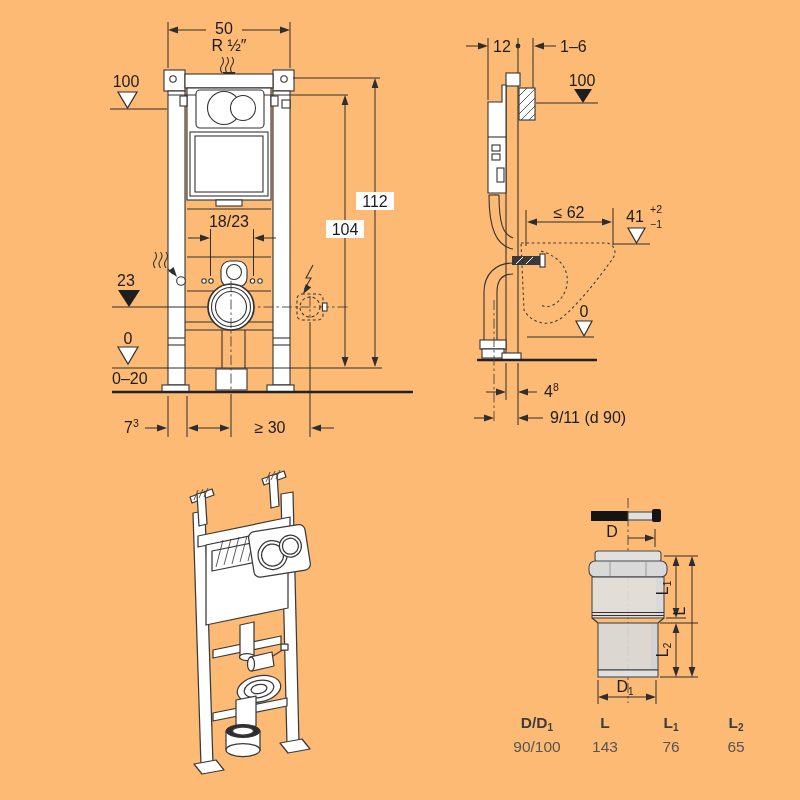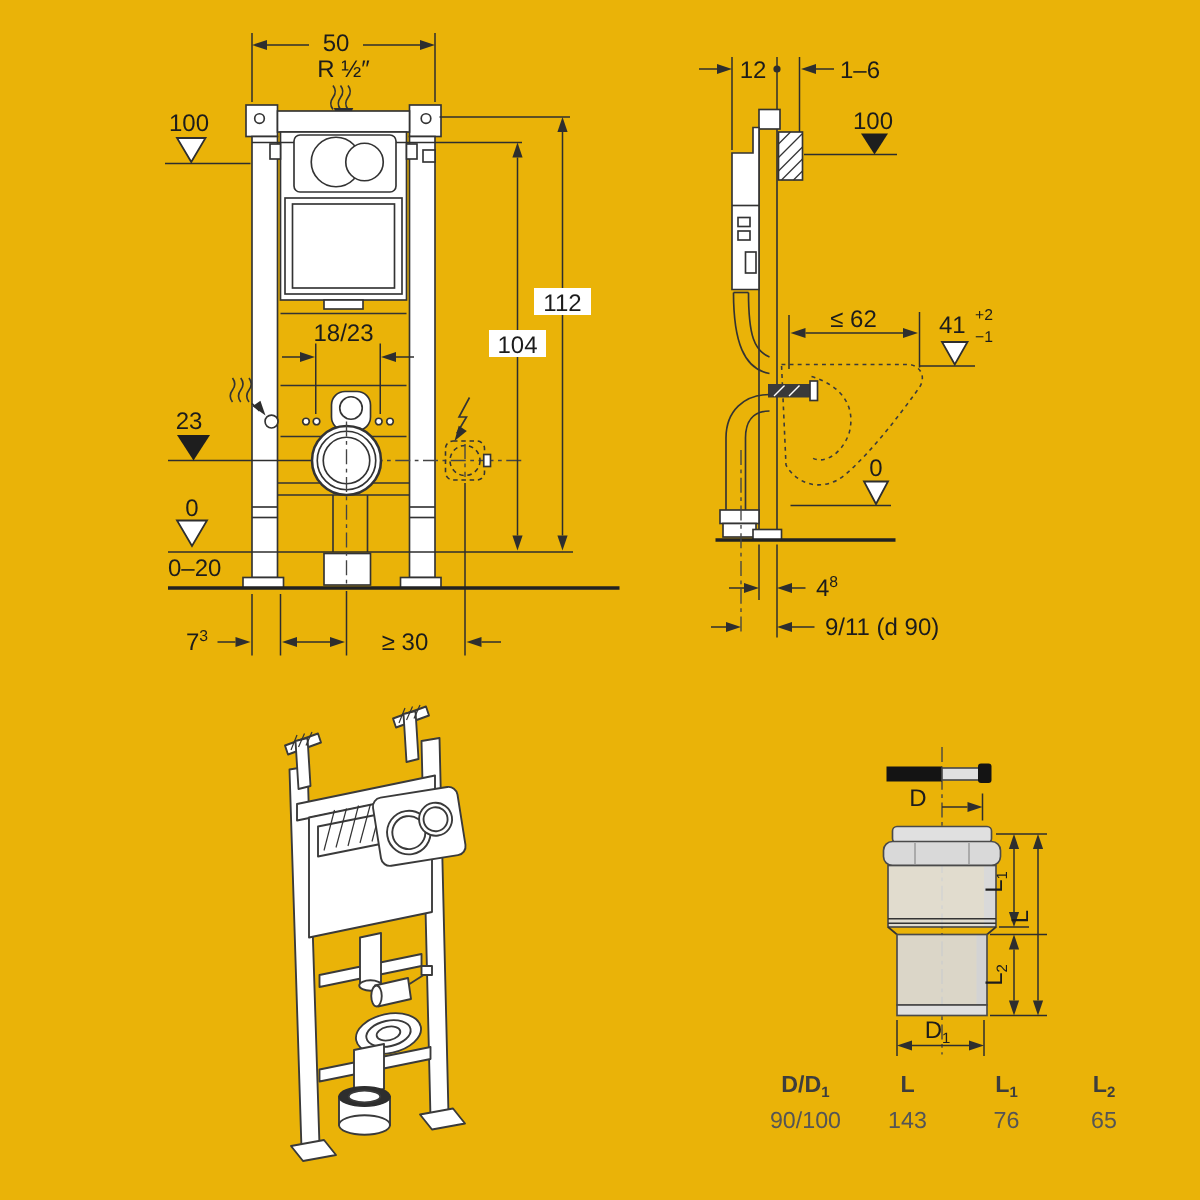--- a/index.html
+++ b/index.html
@@ -1,16 +1,16 @@
 <!DOCTYPE html>
 <html><head>
 <meta charset="utf-8">
 <style>
   html,body{margin:0;padding:0;background:#fff;}
-  .stage{width:800px;height:800px;position:relative;background:#eab308;}
+  .stage{width:800px;height:800px;position:relative;background:#fdba74;}
   svg{display:block;}
   
   .s    {stroke:#333;fill:none;stroke-width:1.1;}
   .fw   {fill:#fff;stroke:#333;stroke-width:1.1;}
   .fw2  {fill:#fff;stroke:#333;stroke-width:1.7;}
   .dim  {stroke:#2e2e2e;fill:none;stroke-width:1;}
   .arr  {fill:#2e2e2e;stroke:none;}
   .tri-open{fill:#fff;stroke:#2e2e2e;stroke-width:1.2;}
   .tri-fill{fill:#1e1e1e;stroke:none;}
   .cl   {stroke:#444;fill:none;stroke-width:.9;stroke-dasharray:10 3 2.5 3;}

